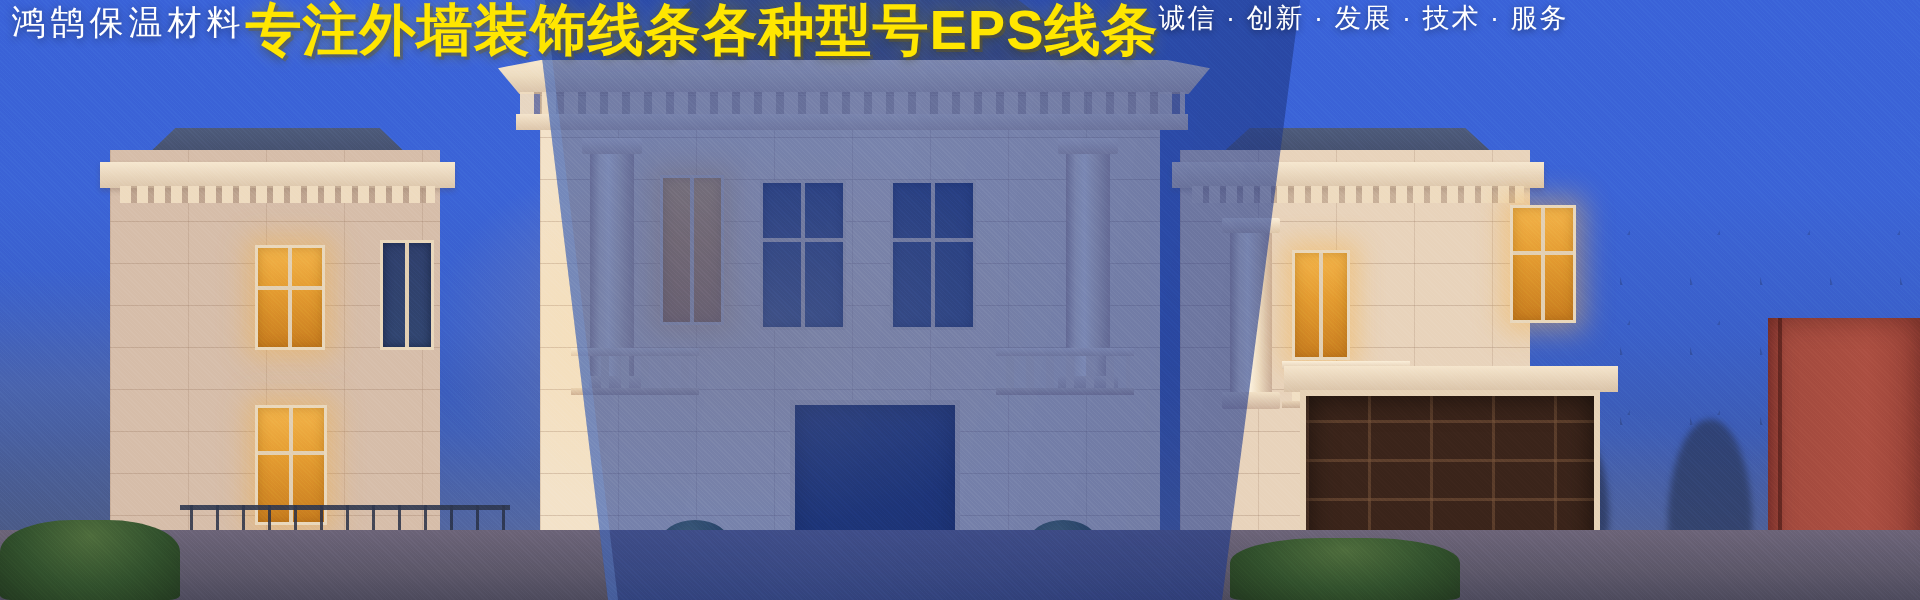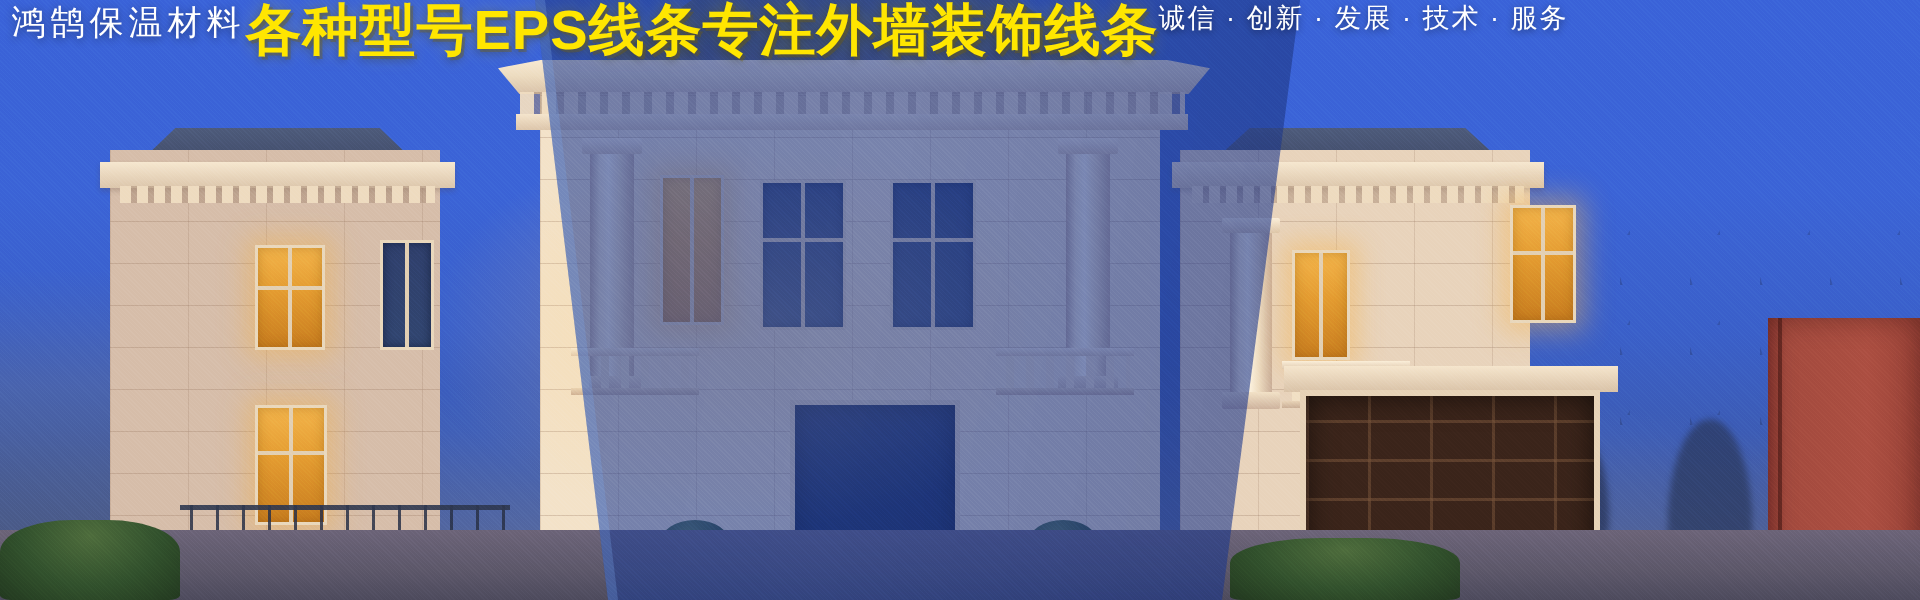--- a/index.html
+++ b/index.html
@@ -380,19 +380,19 @@
 
   <div class="lightwash"></div>
 
   <div class="panel"></div>
   <div class="panel-edge-l"></div>
   <div class="scan"></div>
 
   <div class="content">
     <div class="brand">鸿鹄保温材料</div>
     <div class="rule"></div>
+    <div class="headline ls2">专注外墙装饰线条</div>
     <div class="headline">各种型号EPS线条</div>
-    <div class="headline ls2">专注外墙装饰线条</div>
     <div class="rule bottom"></div>
     <div class="tagline">诚信 · 创新 · 发展 · 技术 · 服务</div>
   </div>
 
 </div>
 
 </body></html>

